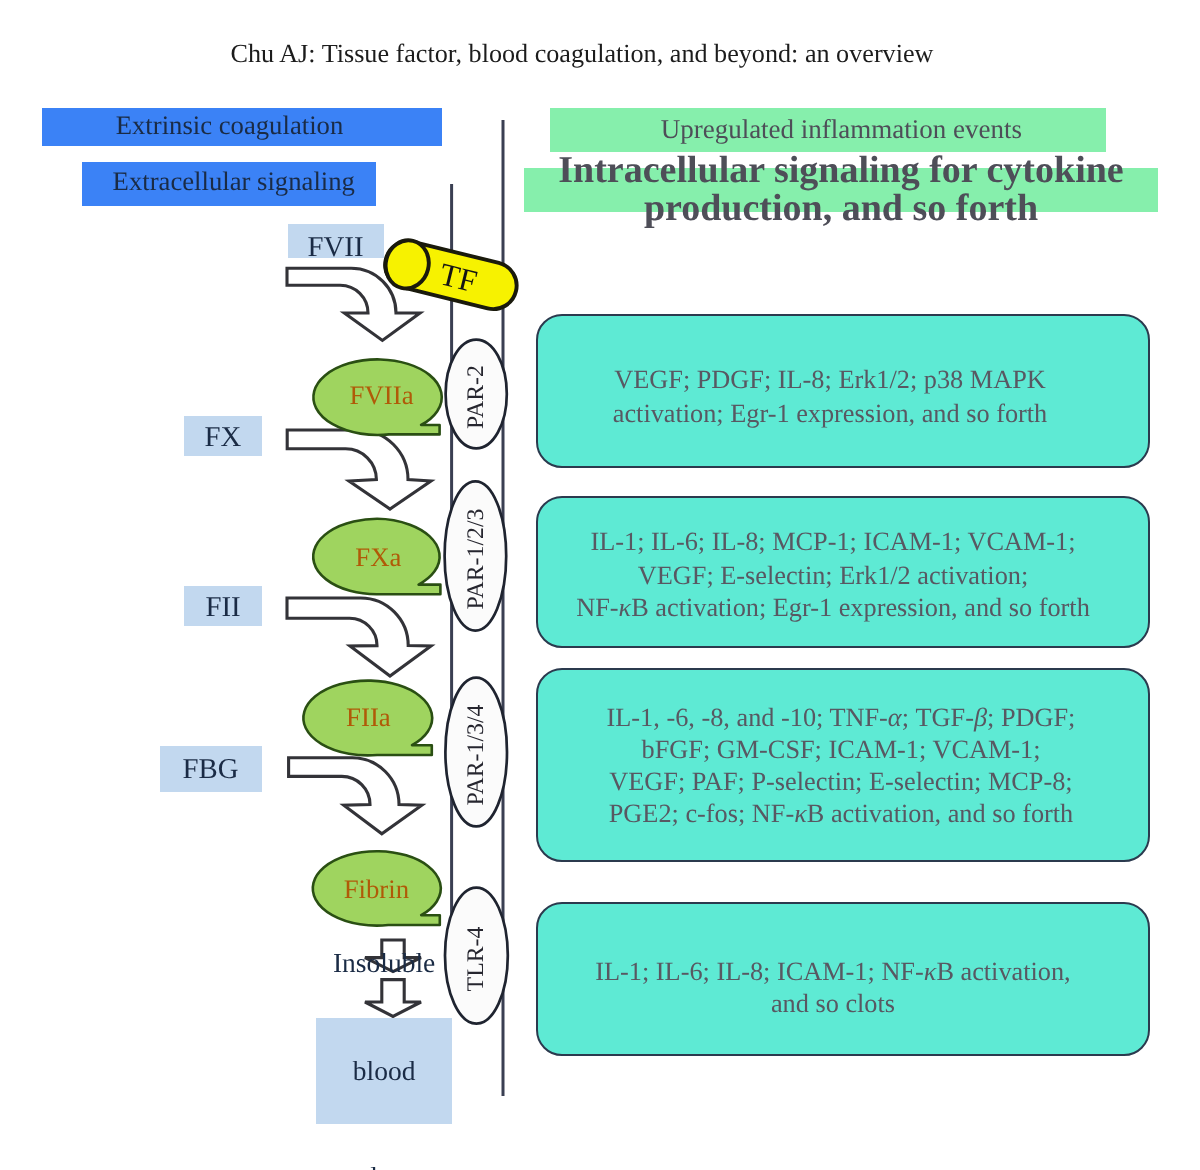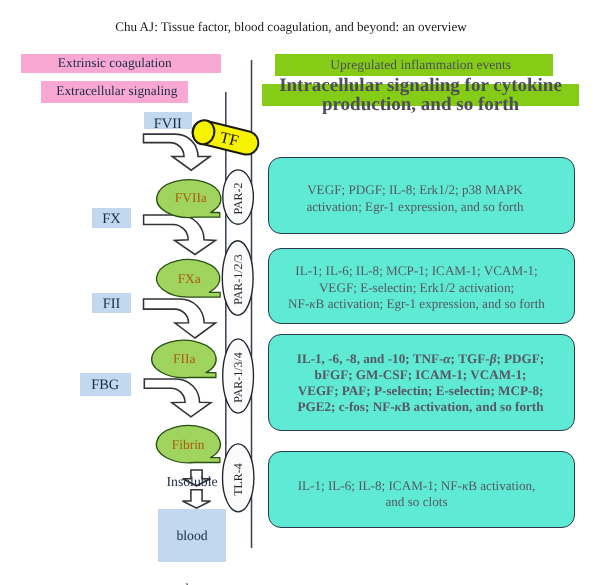--- a/index.html
+++ b/index.html
@@ -12,22 +12,22 @@
   }
   #stage{position:absolute;left:0;top:0;width:600px;height:585px;}
   svg.layer{position:absolute;left:0;top:0;width:600px;height:585px;}
   .title{
     position:absolute;left:0;top:19px;width:582px;text-align:center;
     font-size:13.08px;color:#1c1c1c;letter-spacing:0px;white-space:nowrap;
   }
   
   .banner{position:absolute;display:flex;align-items:center;justify-content:center;
           text-align:center;line-height:1;}
-  .banner.blue{background:#f9a8d4;color:#1a2b45;font-size:13.35px;}
-  .banner.teal{background:#84cc16;color:#4e4e58;font-size:13.5px;}
+  .banner.blue{background:#3b82f6;color:#1a2b45;font-size:13.35px;}
+  .banner.teal{background:#86efac;color:#4e4e58;font-size:13.5px;}
   
   .chip{position:absolute;background:#c2d8ef;color:#1a2b45;font-size:14.4px;text-align:center;}
   .chip>span{position:absolute;left:0;right:0;line-height:0;}
   .product{position:absolute;background:#c2d8ef;color:#1a2b45;
         display:flex;flex-direction:column;align-items:center;justify-content:center;
         font-size:13.75px;line-height:13.8px;}
   
   .effect{position:absolute;background:#5eead4;border:1.5px solid #2b3a4e;
           border-radius:13px;color:#585862;font-size:13.15px;line-height:16.8px;
           display:flex;flex-direction:column;align-items:center;justify-content:center;
@@ -115,21 +115,21 @@
 
   <div class="effect" style="left:268px;top:157px;width:307px;height:76.5px;line-height:17.1px;padding-top:5px;padding-right:13px;box-sizing:border-box;">
     <span>VEGF; PDGF; IL-8; Erk1/2; p38 MAPK</span>
     <span>activation; Egr-1 expression, and so forth</span>
   </div>
   <div class="effect" style="left:268px;top:247.5px;width:307px;height:76.5px;line-height:16.4px;padding-top:4px;padding-right:10px;box-sizing:border-box;">
     <span>IL-1; IL-6; IL-8; MCP-1; ICAM-1; VCAM-1;</span>
     <span>VEGF; E-selectin; Erk1/2 activation;</span>
     <span>NF-<i class="gk">κ</i>B activation; Egr-1 expression, and so forth</span>
   </div>
-  <div class="effect" style="left:268px;top:334px;width:307px;height:97px;line-height:16.15px;padding-top:1px;padding-right:2px;box-sizing:border-box;font-weight:bold;">
+  <div class="effect" style="left:268px;top:334px;width:307px;height:97px;line-height:16.15px;padding-top:1px;padding-right:2px;box-sizing:border-box;">
     <span>IL-1, -6, -8, and -10; TNF-<i class="gk">α</i>; TGF-<i class="gk">β</i>; PDGF;</span>
     <span>bFGF; GM-CSF; ICAM-1; VCAM-1;</span>
     <span>VEGF; PAF; P-selectin; E-selectin; MCP-8;</span>
     <span>PGE2; c-fos; NF-<i class="gk">κ</i>B activation, and so forth</span>
   </div>
   <div class="effect" style="left:268px;top:450.5px;width:307px;height:77px;line-height:15.9px;padding-top:9px;padding-right:10px;box-sizing:border-box;">
     <span>IL-1; IL-6; IL-8; ICAM-1; NF-<i class="gk">κ</i>B activation,</span>
     <span>and so clots</span>
   </div>
 

